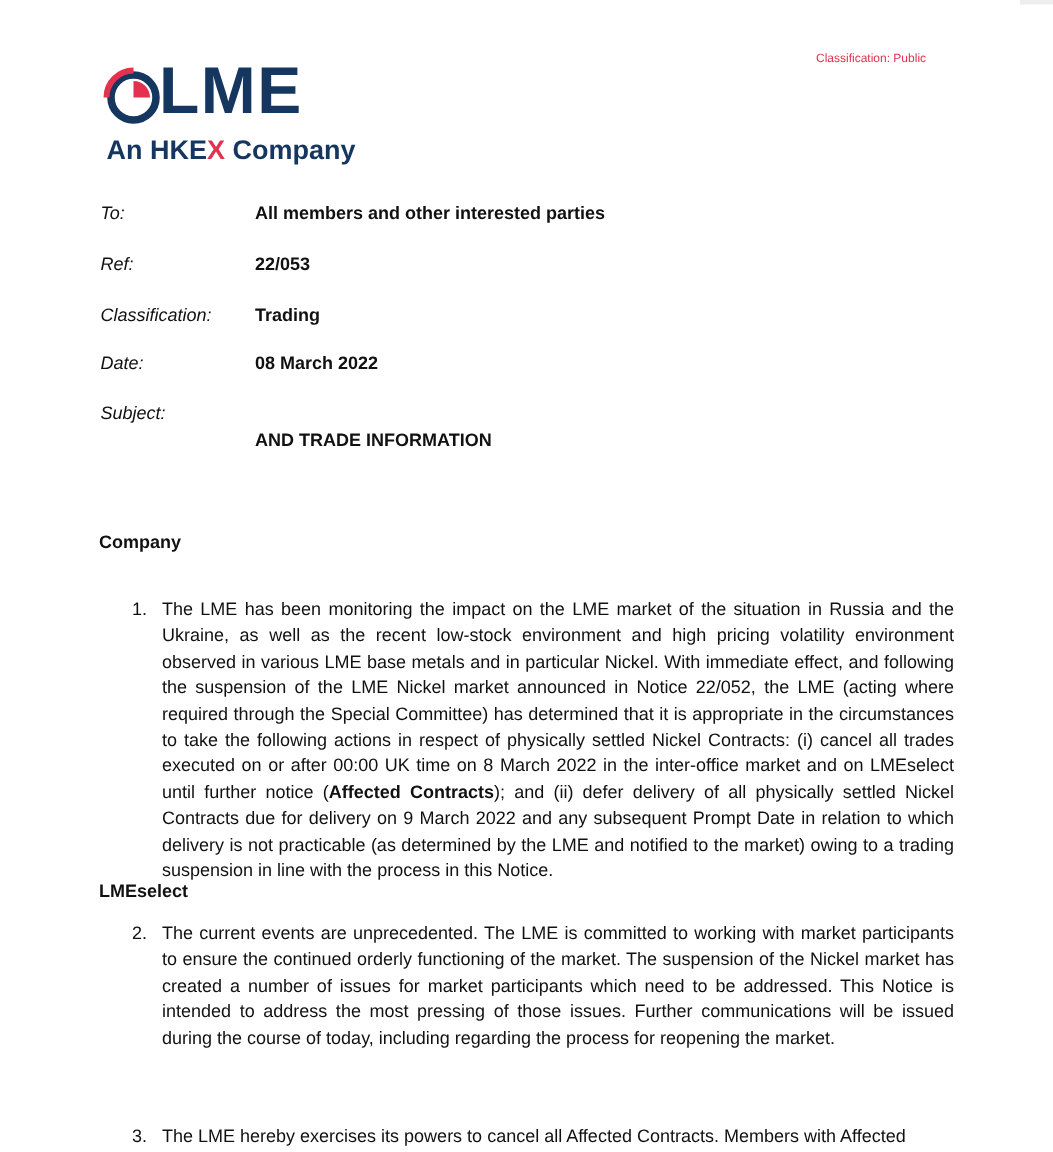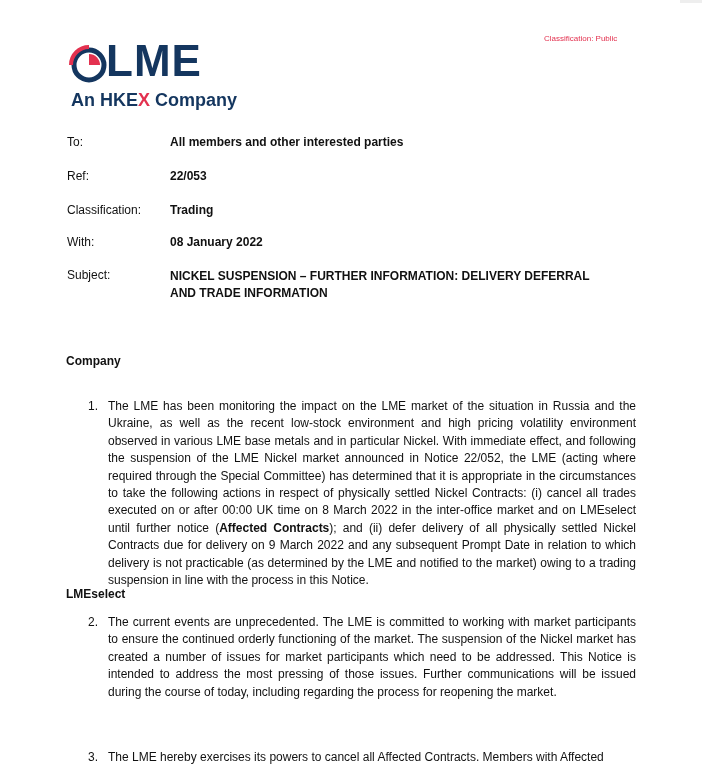--- a/index.html
+++ b/index.html
@@ -5,21 +5,21 @@
   html, body { margin: 0; padding: 0; background: #ffffff; }
   body { width: 702px; height: 768px; overflow: hidden; position: relative; font-family: "Liberation Sans", sans-serif; color: #111; }
   .page { position: absolute; left: 0; top: 0; width: 702px; height: 768px; background: #fff; }
   .classification { position: absolute; left: 544px; top: 34px; font-size: 8px; font-weight: normal; color: #e3314f; }
   .logo { position: absolute; left: 66px; top: 40px; }
   .logo-mark { position: absolute; left: 0; top: 0; width: 46px; height: 46px; }
   .logo-text { position: absolute; left: 40px; top: -3px; font-size: 44px; font-weight: bold; color: #14365f; letter-spacing: 1px; line-height: 48px; text-align: right; }
   .logo-tag { position: absolute; left: 5px; top: 50px; font-size: 18px; font-weight: bold; color: #14365f; white-space: nowrap; }
   .logo-tag .x { color: #e3314f; }
   .meta-row { position: absolute; left: 67px; font-size: 12px; }
-  .meta-label { position: absolute; left: 0; width: 100px; white-space: nowrap; }
+  .meta-label { position: absolute; left: 0; width: 100px; white-space: nowrap; font-style: italic; }
   .meta-value { position: absolute; left: 103px; white-space: nowrap; font-weight: bold; }
   .meta-value.bold { font-weight: bold; line-height: 17px; }
   .heading { position: absolute; left: 66px; font-size: 12px; font-weight: bold; }
   .para { position: absolute; left: 88px; width: 548px; font-size: 12px; line-height: 17.4px; }
   .para .num { position: absolute; left: 0; top: 0; }
   .para .body { margin-left: 20px; text-align: justify; }
   .para b { font-weight: bold; }
   .scroll-top { position: absolute; right: 0; top: 0; width: 22px; height: 3px; background: #eee; }
 </style>
 </head>
@@ -46,26 +46,26 @@
   </div>
   <div class="meta-row" style="top:169px">
     <span class="meta-label">Ref:</span>
     <span class="meta-value">22/053</span>
   </div>
   <div class="meta-row" style="top:203px">
     <span class="meta-label">Classification:</span>
     <span class="meta-value">Trading</span>
   </div>
   <div class="meta-row" style="top:235px">
-    <span class="meta-label">With:</span>
-    <span class="meta-value">08 January 2022</span>
+    <span class="meta-label">Date:</span>
+    <span class="meta-value">08 March 2022</span>
   </div>
   <div class="meta-row" style="top:268px">
     <span class="meta-label">Subject:</span>
-    <span class="meta-value bold"><span>NICKEL SUSPENSION – FURTHER INFORMATION: DELIVERY DEFERRAL</span><br><span>AND TRADE INFORMATION</span></span>
+    <span class="meta-value bold"><br><span>AND TRADE INFORMATION</span></span>
   </div>
 
   <div class="heading" style="top:354px">Company</div>
   <div class="para" style="top:398px">
     <span class="num">1.</span>
     <div class="body"><span>The LME has been monitoring the impact on the LME market of the situation in Russia and the Ukraine, as well as the recent low-stock environment and high pricing volatility environment observed in various LME base metals and in particular Nickel. With immediate effect, and following the suspension of the LME Nickel market announced in Notice 22/052, the LME (acting where required through the Special Committee) has determined that it is appropriate in the circumstances to take the following actions in respect of physically settled Nickel Contracts: (i) cancel all trades executed on or after 00:00 UK time on 8 March 2022 in the inter-office market and on LMEselect until further notice (</span><b>Affected Contracts</b><span>); and (ii) defer delivery of all physically settled Nickel Contracts due for delivery on 9 March 2022 and any subsequent Prompt Date in relation to which delivery is not practicable (as determined by the LME and notified to the market) owing to a trading suspension in line with the process in this Notice.</span></div>
   </div>
 
   <div class="heading" style="top:587px">LMEselect</div>
   <div class="para" style="top:614px">

